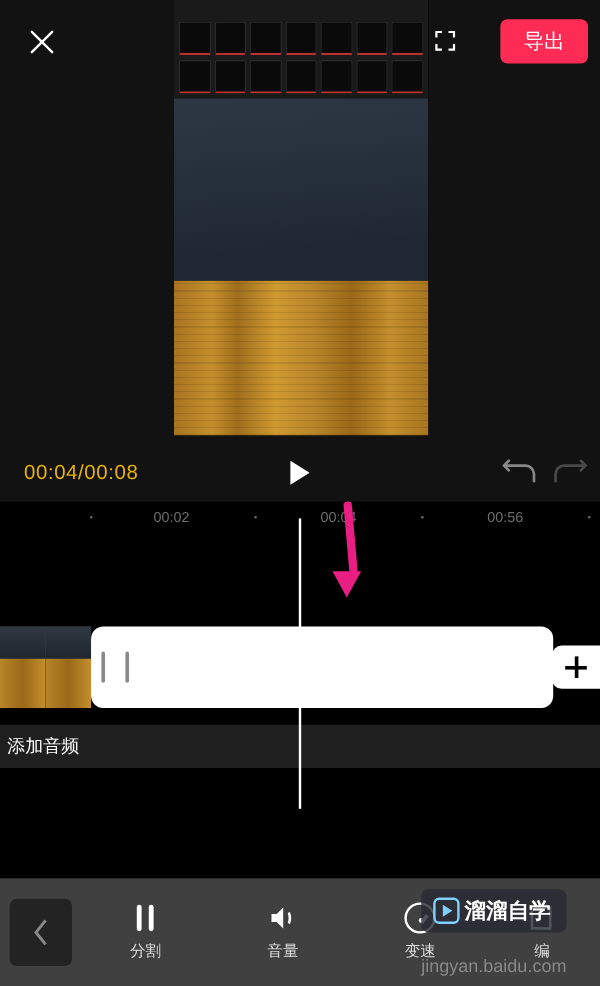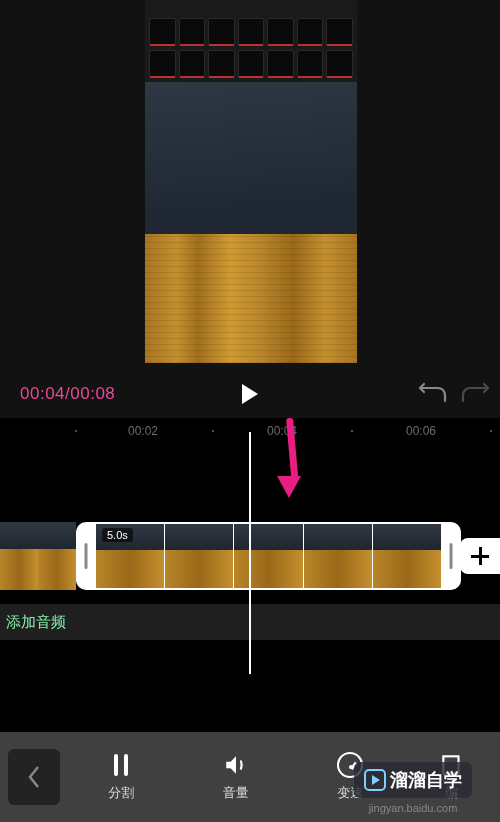--- a/index.html
+++ b/index.html
@@ -16,21 +16,21 @@
   .preview-area { position: absolute; top: 0; left: 145px; width: 212px; height: 363px; background: #000; overflow: hidden; }
   .kb { position: absolute; top: 0; left: 0; right: 0; height: 82px; background: #1a1a1a; }
   .key-row { position: absolute; left: 0; right: 0; height: 28px; display: flex; gap: 3px; padding: 0 4px; }
   .key-row.r1 { top: 18px; }
   .key-row.r2 { top: 50px; }
   .key { flex: 1; background: #0a0a0a; border: 1px solid #2a2a2a; border-bottom: 2px solid #b83030; border-radius: 2px; }
   .trackpad { position: absolute; top: 82px; left: 0; right: 0; height: 152px; background: linear-gradient(175deg, #2d3844 0%, #1f2832 80%); }
   .wood { position: absolute; top: 234px; left: 0; right: 0; bottom: 0; background: linear-gradient(90deg, #a87420 0%, #c48f2d 15%, #a06e1c 25%, #d09a30 40%, #b8852a 55%, #9a6818 70%, #c48f2d 85%, #a87420 100%); }
   .wood::after { content: ""; position: absolute; inset: 0; background: repeating-linear-gradient(0deg, rgba(0,0,0,0.1) 0, rgba(0,0,0,0.1) 1px, transparent 1px, transparent 6px); }
   .trans-bar { position: absolute; top: 370px; left: 0; right: 0; height: 48px; display: flex; align-items: center; }
-  .time-text { position: absolute; left: 20px; font-size: 17px; color: #ec4899; letter-spacing: 0.5px; }
+  .time-text { position: absolute; left: 20px; font-size: 17px; color: #eab308; letter-spacing: 0.5px; }
   .play-icon { position: absolute; left: 50%; top: 50%; transform: translate(-50%, -50%); width: 0; height: 0; border-left: 16px solid #fff; border-top: 10px solid transparent; border-bottom: 10px solid transparent; cursor: pointer; }
   .undo-icon, .redo-icon { position: absolute; top: 12px; }
   .undo-icon { right: 52px; }
   .redo-icon { right: 10px; }
   .undo-icon svg, .redo-icon svg { width: 30px; height: 22px; fill: none; stroke: #888; stroke-width: 2.2; stroke-linecap: round; }
   .redo-icon svg { stroke: #4a4a4a; }
   .timeline { position: absolute; top: 418px; left: 0; right: 0; bottom: 90px; background: #000; }
   .ruler { height: 28px; position: relative; margin-left: 40px; }
   .ruler-mark { position: absolute; top: 6px; font-size: 12px; color: #6d6d6d; transform: translateX(-50%); }
   .ruler-dot { position: absolute; top: 12px; width: 2px; height: 2px; background: #6d6d6d; border-radius: 50%; }
@@ -45,42 +45,42 @@
   .main-clip { position: absolute; top: 0; left: 76px; width: 385px; height: 68px; background: #fff; border-radius: 10px; display: flex; padding: 2px 0; }
   .handle { width: 20px; background: #fff; border-radius: 10px 0 0 10px; position: relative; flex-shrink: 0; }
   .handle.right { border-radius: 0 10px 10px 0; }
   .handle::after { content: ""; position: absolute; top: 50%; left: 50%; transform: translate(-50%, -50%); width: 3px; height: 26px; background: #888; border-radius: 2px; }
   .clip-inner { flex: 1; display: flex; gap: 1px; position: relative; overflow: hidden; }
   .dur-badge { position: absolute; top: 4px; left: 6px; background: rgba(0,0,0,0.6); padding: 1px 5px; font-size: 11px; border-radius: 3px; z-index: 2; }
   .add-btn { position: absolute; top: 120px; right: 0; width: 40px; height: 36px; background: #fff; border-radius: 8px 0 0 8px; display: flex; align-items: center; justify-content: center; cursor: pointer; z-index: 3;}
   .add-btn::before { content: ""; position: absolute; width: 18px; height: 3px; background: #000; }
   .add-btn::after { content: ""; position: absolute; width: 3px; height: 18px; background: #000; }
   .playhead { position: absolute; top: 14px; left: 249px; width: 2px; height: 242px; background: #fff; z-index: 4; }
-  .audio-row { position: absolute; top: 186px; left: 0; right: 0; height: 36px; background: #1f1f1f; display: flex; align-items: center; padding-left: 6px; font-size: 15px; color: #86efac; }
+  .audio-row { position: absolute; top: 186px; left: 0; right: 0; height: 36px; background: #1f1f1f; display: flex; align-items: center; padding-left: 6px; font-size: 15px; color: #ffffff; }
   .bottom-bar { position: absolute; bottom: 0; left: 0; right: 0; height: 90px; background: #404040; display: flex; align-items: center; }
   .back-btn { width: 52px; height: 56px; background: #232323; border-radius: 6px; margin-left: 8px; display: flex; align-items: center; justify-content: center; cursor: pointer; }
   .back-btn svg { width: 14px; height: 24px; fill: none; stroke: #888; stroke-width: 2.5; }
   .tools { flex: 1; display: flex; justify-content: space-around; padding: 0 4px; }
   .tool { display: flex; flex-direction: column; align-items: center; gap: 6px; cursor: pointer; min-width: 56px; }
   .tool-icon { width: 26px; height: 26px; position: relative; }
   .tool-label { font-size: 13px; color: #ddd; }
   .icon-split::before, .icon-split::after { content: ""; position: absolute; top: 2px; width: 4px; height: 22px; background: #fff; border-radius: 2px; }
   .icon-split::before { left: 6px; }
   .icon-split::after { right: 6px; }
   .icon-speed { border: 2.5px solid #fff; border-radius: 50%; position: absolute; inset: 0; }
   .icon-speed::after { content: ""; position: absolute; top: 7px; left: 11px; width: 2.5px; height: 8px; background: #fff; transform: rotate(35deg); transform-origin: bottom; }
   .icon-speed::before { content: ""; position: absolute; top: 11px; left: 10px; width: 4px; height: 4px; background: #fff; border-radius: 50%; }
   .icon-vol svg { width: 26px; height: 26px; fill: #fff; }
   .icon-anim svg { width: 26px; height: 26px; fill: none; stroke: #fff; stroke-width: 2; }
   .watermark { position: absolute; bottom: 8px; right: 28px; z-index: 10; text-align: center; }
   .wm-logo { display: flex; align-items: center; gap: 4px; background: rgba(40,40,50,0.8); padding: 6px 10px; border-radius: 6px; }
   .wm-play { width: 22px; height: 22px; border: 2px solid #7dd0ff; border-radius: 5px; display: flex; align-items: center; justify-content: center; }
   .wm-play::after { content: ""; width: 0; height: 0; border-left: 8px solid #7dd0ff; border-top: 5px solid transparent; border-bottom: 5px solid transparent; margin-left: 2px; }
   .wm-text { font-size: 18px; font-weight: 600; color: #fff; }
-  .wm-sub { font-size: 11px; color: #888; margin-top: 4px; }
+  .wm-sub { font-size: 15px; color: #888; margin-top: 20px; }
 </style>
 </head>
 <body>
 
 <div class="screen">
 
   <div class="preview-area">
     <div class="kb">
       <div class="key-row r1">
           <div class="key"></div>
@@ -98,20 +98,29 @@
           <div class="key"></div>
           <div class="key"></div>
           <div class="key"></div>
           <div class="key"></div>
         </div>
     </div>
     <div class="trackpad"></div>
     <div class="wood"></div>
   </div>
 
+  <div class="top-bar">
+    <div class="close-icon"></div>
+    <div class="expand-icon">
+      <svg viewBox="0 0 24 24">
+          <path d="M4 9V4h5 M20 9V4h-5 M4 15v5h5 M20 15v5h-5"></path>
+        </svg>
+    </div>
+    <div class="export-btn">导出</div>
+  </div>
 
   <div class="trans-bar">
     <div class="time-text">
       <span>00:04</span>/<span>00:08</span>
     </div>
     <div class="play-icon"></div>
     <div class="undo-icon">
       <svg viewBox="0 0 30 22">
           <path d="M6 10 L2 6 L6 2 M2 6 H20 a7 7 0 0 1 7 7 v6"></path>
         </svg>
@@ -123,64 +132,41 @@
     </div>
   </div>
 
   <div class="timeline">
     <div class="ruler">
       <span class="ruler-dot" style="left:35px"></span>
       <span class="ruler-mark" style="left:103px">00:02</span>
       <span class="ruler-dot" style="left:172px"></span>
       <span class="ruler-mark" style="left:242px">00:04</span>
       <span class="ruler-dot" style="left:311px"></span>
-      <span class="ruler-mark" style="left:381px">00:06</span>
+      <span class="ruler-mark" style="left:381px">00:56</span>
       <span class="ruler-dot" style="left:450px"></span>
       <div class="arrow">
         <div class="arrow-line"></div>
           <div class="arrow-head"></div>
       </div>
     </div>
 
     <div class="clips-row">
       <div class="pre-clip">
         <div class="thumb">
             <div class="tk"></div>
             <div class="tw"></div>
           </div>
         <div class="thumb">
             <div class="tk"></div>
             <div class="tw"></div>
           </div>
       </div>
       <div class="main-clip">
         <div class="handle"></div>
-        <div class="clip-inner">
-          <div class="dur-badge">5.0s</div>
-          <div class="thumb">
-              <div class="tk"></div>
-              <div class="tw"></div>
-            </div>
-          <div class="thumb">
-              <div class="tk"></div>
-              <div class="tw"></div>
-            </div>
-          <div class="thumb">
-              <div class="tk"></div>
-              <div class="tw"></div>
-            </div>
-          <div class="thumb">
-              <div class="tk"></div>
-              <div class="tw"></div>
-            </div>
-          <div class="thumb">
-              <div class="tk"></div>
-              <div class="tw"></div>
-            </div>
-        </div>
         <div class="handle right"></div>
       </div>
     </div>
 
     <div class="add-btn"></div>
 
     <div class="audio-row">
       <span>添加音频</span>
     </div>
 

